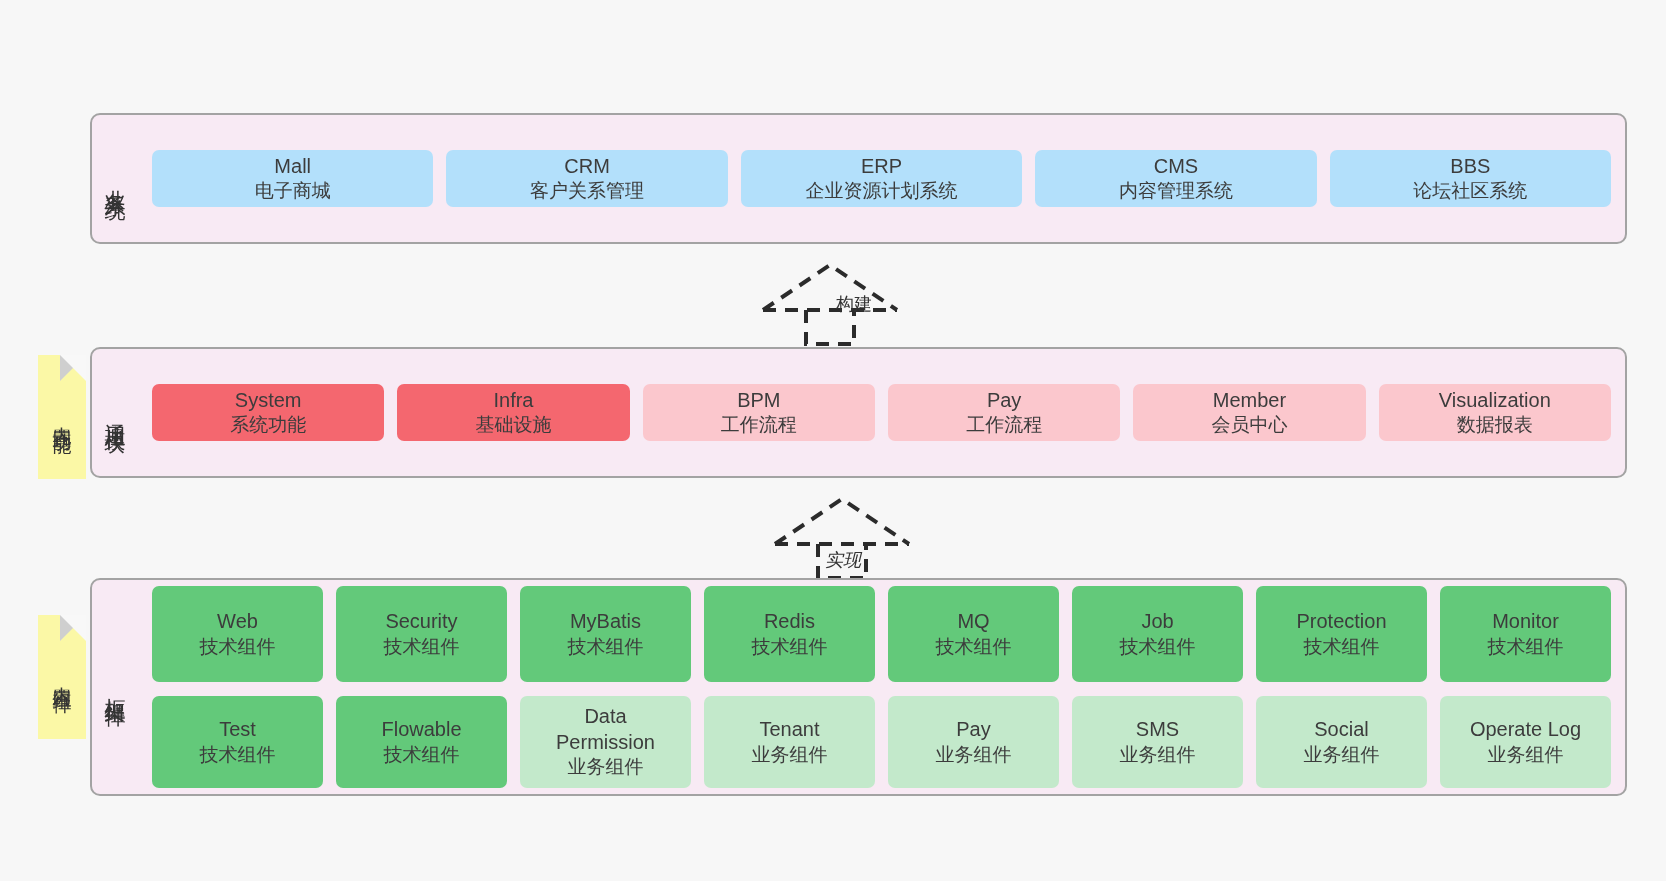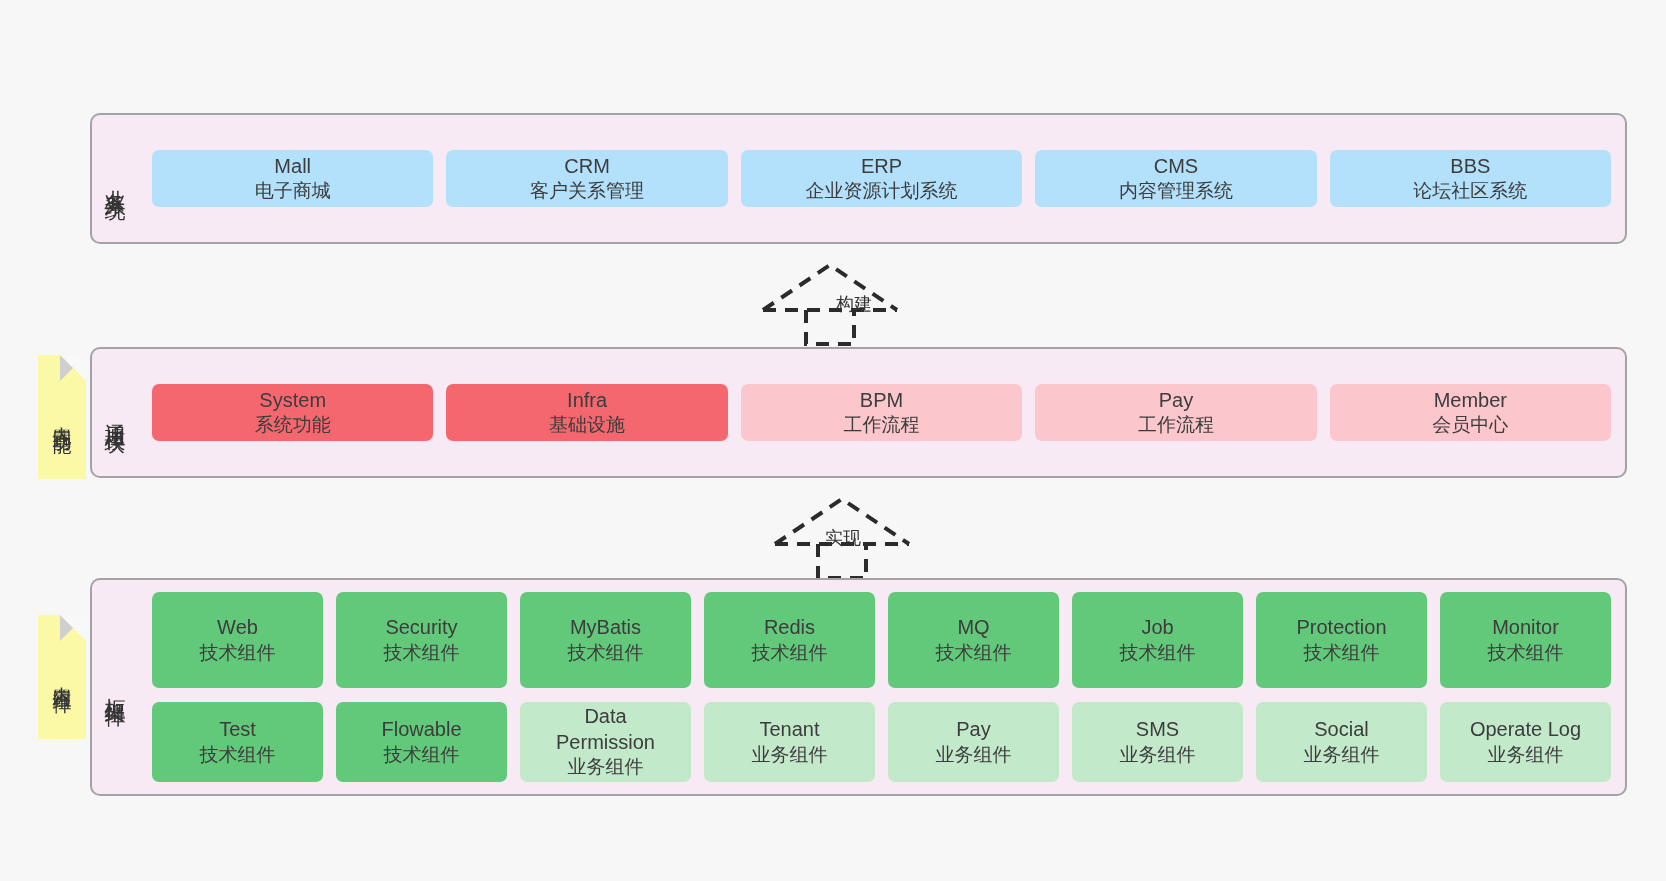--- a/index.html
+++ b/index.html
@@ -194,32 +194,36 @@
         <span class="t2">工作流程</span>
       </div>
       <div class="box c-pink">
         <span class="t1">Pay</span>
         <span class="t2">工作流程</span>
       </div>
       <div class="box c-pink">
         <span class="t1">Member</span>
         <span class="t2">会员中心</span>
       </div>
+      <div class="box c-pink">
+        <span class="t1">Visualization</span>
+        <span class="t2">数据报表</span>
+      </div>
     </div>
   </div>
 </div>
 
 <div class="arrow" style="left:772px; top:494px; width:140px; height:86px;">
   <svg width="140" height="86" viewBox="0 0 140 86">
     <path d="M 3 50 L 70 5 L 137 50" fill="none" stroke="#2b2b2b" stroke-width="4" stroke-dasharray="13,9" stroke-linecap="butt"></path>
     <path d="M 3 50 L 137 50" fill="none" stroke="#2b2b2b" stroke-width="4" stroke-dasharray="13,9"></path>
     <path d="M 46 50 L 46 84 L 94 84 L 94 50" fill="none" stroke="#2b2b2b" stroke-width="4" stroke-dasharray="13,9"></path>
   </svg>
 </div>
-<div class="arrow-label" style="left:825px; top:526px;">实现</div>
+<div class="arrow-label" style="left:825px; top:548px;font-style:italic;">实现</div>
 
 <div class="note" style="left:38px; top:615px; width:48px; height:124px;">
   <span class="fold-shadow"></span>
   <span class="fold"></span>
   <span>内置组件</span>
 </div>
 
 <div class="layer" id="layer-2" style="left:90px; top:578px; width:1537px; height:218px;">
   <div class="layer-label">框架组件</div>
   <div class="layer-body">
@@ -252,21 +256,21 @@
       <div class="box c-green">
         <span class="t1">Protection</span>
         <span class="t2">技术组件</span>
       </div>
       <div class="box c-green">
         <span class="t1">Monitor</span>
         <span class="t2">技术组件</span>
       </div>
     </div>
 
-    <div class="row" style="height:80px;">
+    <div class="row" style="height:92px;">
       <div class="box c-green">
         <span class="t1">Test</span>
         <span class="t2">技术组件</span>
       </div>
       <div class="box c-green">
         <span class="t1">Flowable</span>
         <span class="t2">技术组件</span>
       </div>
       <div class="box c-greenlite">
         <span class="t1" style="max-width:100px;">Data Permission</span>

